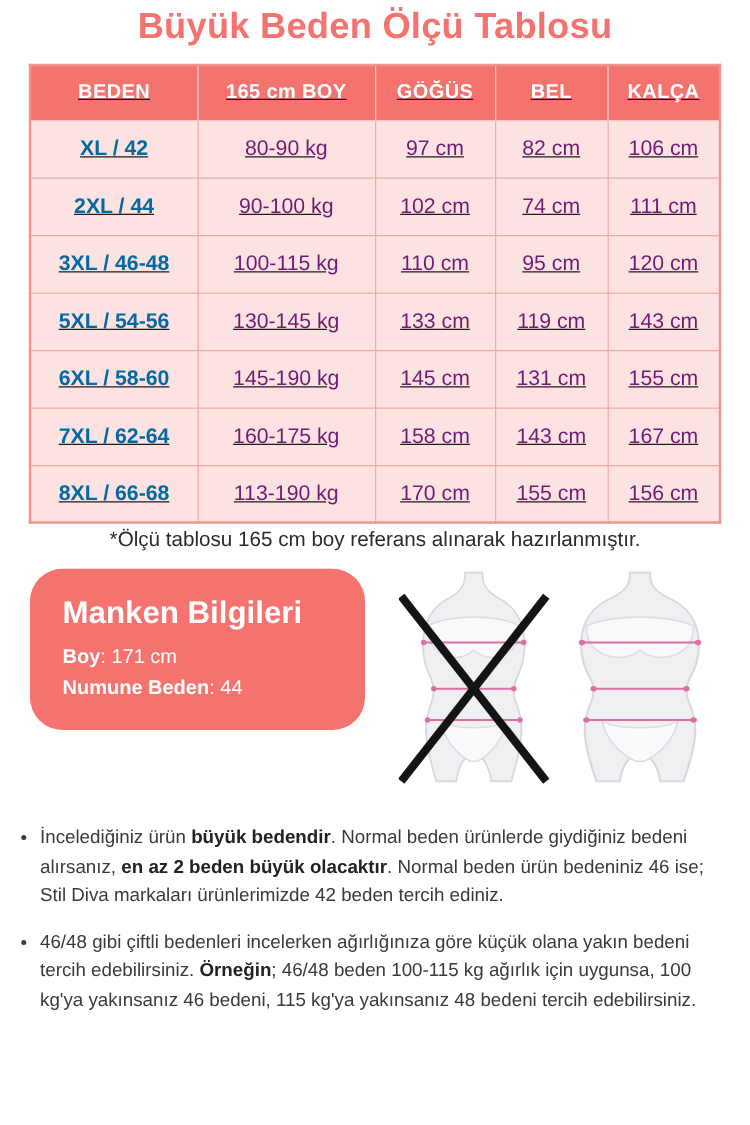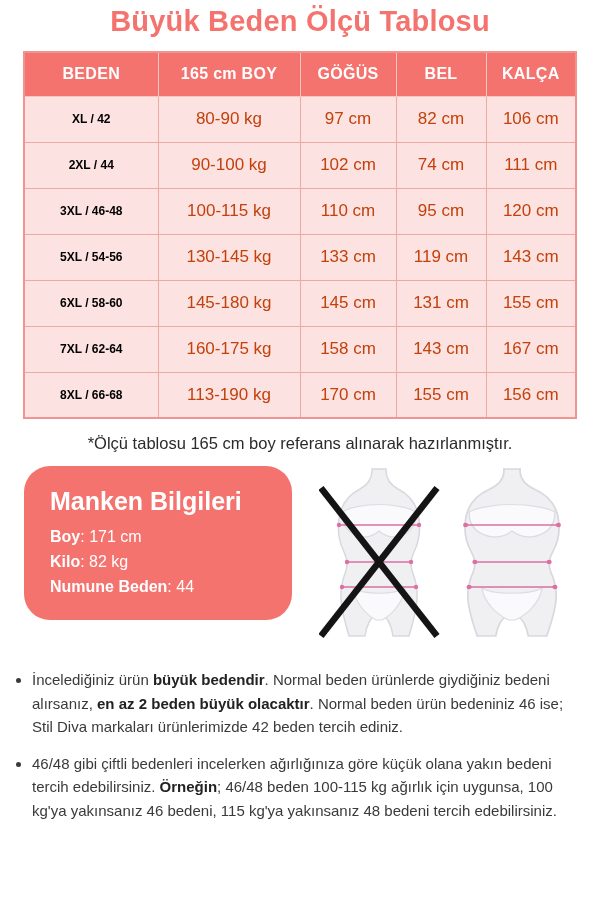--- a/index.html
+++ b/index.html
@@ -9,33 +9,33 @@
     background:#ffffff;
     font-family:"Liberation Sans", sans-serif;
     color:#1d1d1d;
   }
   .title {
     color:#f4736e; font-size:29px; font-weight:bold;
     text-align:center; margin:5px 0 13px 0; letter-spacing:.2px;
   }
   table.size-table {
     width:552px; margin:0 auto; border-collapse:collapse;
-    table-layout:fixed; border:2px solid #ef948f;
+    table-layout:fixed; border:2px solid #ef948f;text-decoration:underline;
   }
   .size-table th {
     background:#f4736e; color:#ffffff; font-size:16px; font-weight:bold;
     height:44px; text-align:center; border:1px solid #f7c5c2; letter-spacing:.3px;
   }
   .size-table td {
     background:#fce3e1; font-size:17px; text-align:center;
-    height:46px; border:1px solid #eca9a5; color:#c2410c;
-  }
-  .size-table td.c0 { font-weight:bold; font-size:12px; color:#000000; }
+    height:46px; border:1px solid #eca9a5; color:#701a75;
+  }
+  .size-table td.c0 { font-weight:bold; font-size:17px; color:#0369a1; }
   .footnote {
-    text-align:center; font-size:16.5px; color:#2b2b2b; margin:15px 0 0 0;
+    text-align:center; font-size:16.5px; color:#2b2b2b; margin:4px 0 0 0;
   }
   .model-section {
     display:flex; align-items:flex-start;
     margin:13px 10px 0 24px;
   }
   .model-box {
     background:#f4736e; color:#ffffff; border-radius:26px;
     width:268px; padding:17px 2px 17px 26px; flex:0 0 auto;
   }
   .model-box .mb-title { font-size:25px; font-weight:bold; margin:4px 0 12px 0; }
@@ -96,21 +96,21 @@
     </tr>
     <tr>
       <td class="c0">5XL / 54-56</td>
       <td>130-145 kg</td>
       <td>133 cm</td>
       <td>119 cm</td>
       <td>143 cm</td>
     </tr>
     <tr>
       <td class="c0">6XL / 58-60</td>
-      <td>145-180 kg</td>
+      <td>145-190 kg</td>
       <td>145 cm</td>
       <td>131 cm</td>
       <td>155 cm</td>
     </tr>
     <tr>
       <td class="c0">7XL / 62-64</td>
       <td>160-175 kg</td>
       <td>158 cm</td>
       <td>143 cm</td>
       <td>167 cm</td>
@@ -124,21 +124,20 @@
     </tr>
   </tbody>
 </table>
 
 <div class="footnote">*Ölçü tablosu 165 cm boy referans alınarak hazırlanmıştır.</div>
 
 <div class="model-section">
   <div class="model-box">
     <div class="mb-title">Manken Bilgileri</div>
     <div class="m-line"><b>Boy</b><span>: 171 cm</span></div>
-    <div class="m-line"><b>Kilo</b><span>: 82 kg</span></div>
     <div class="m-line"><b>Numune Beden</b><span>: 44</span></div>
   </div>
 
   <div class="figures">
     <svg width="258" height="172" viewBox="0 0 258 172">
       <defs>
         <g id="bodyfig">
           <path d="M 53 1
                    C 53.5 10, 50 16, 41 21
                    C 27 28, 20.5 39.5, 19.5 55

